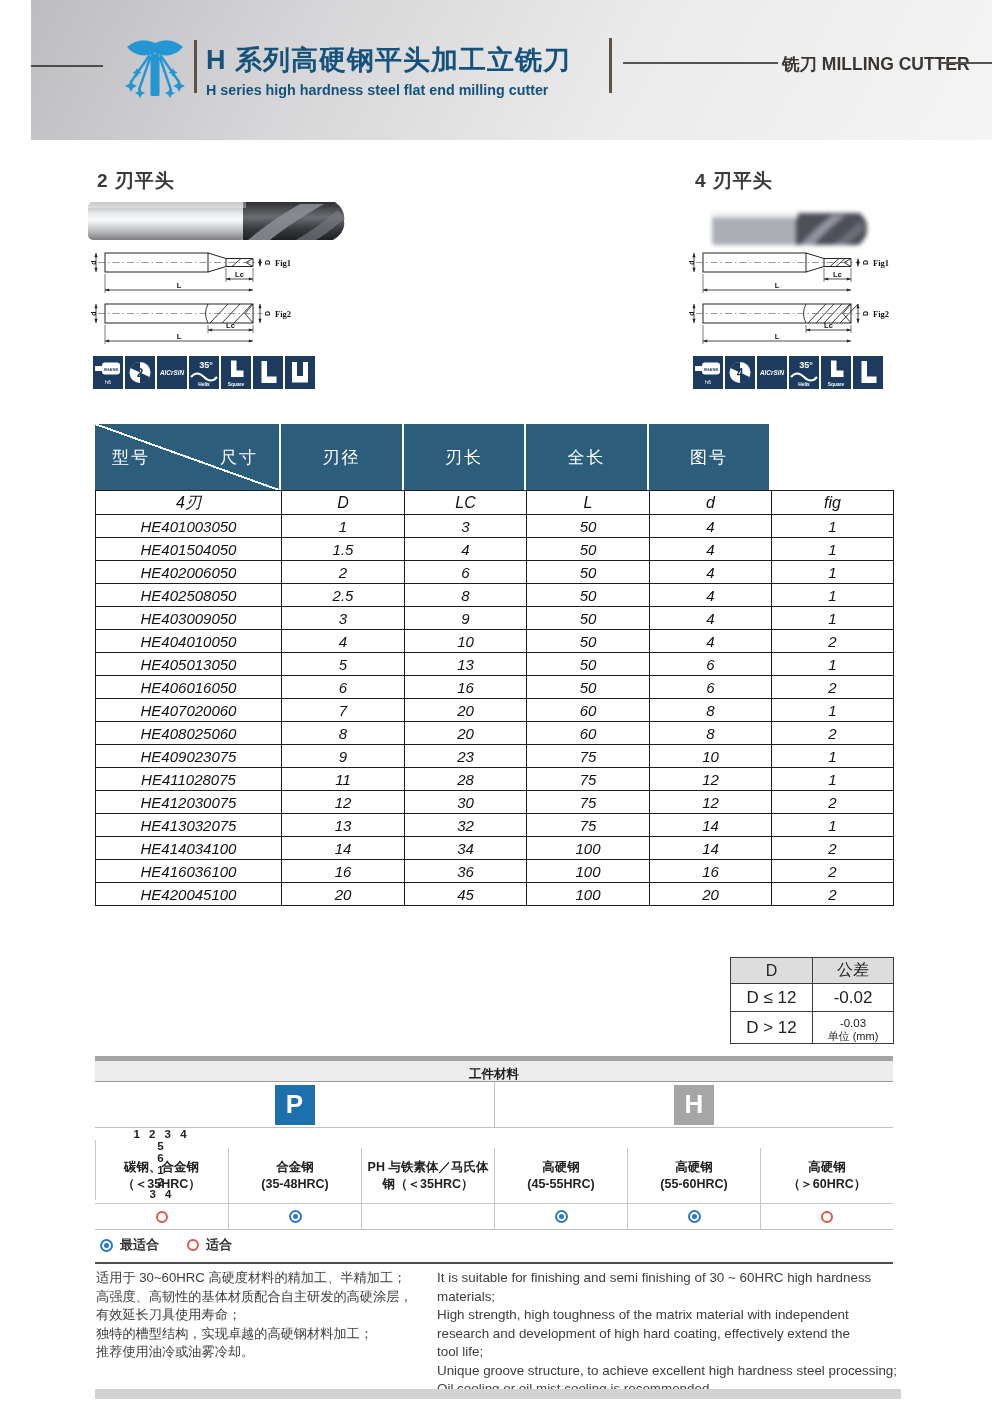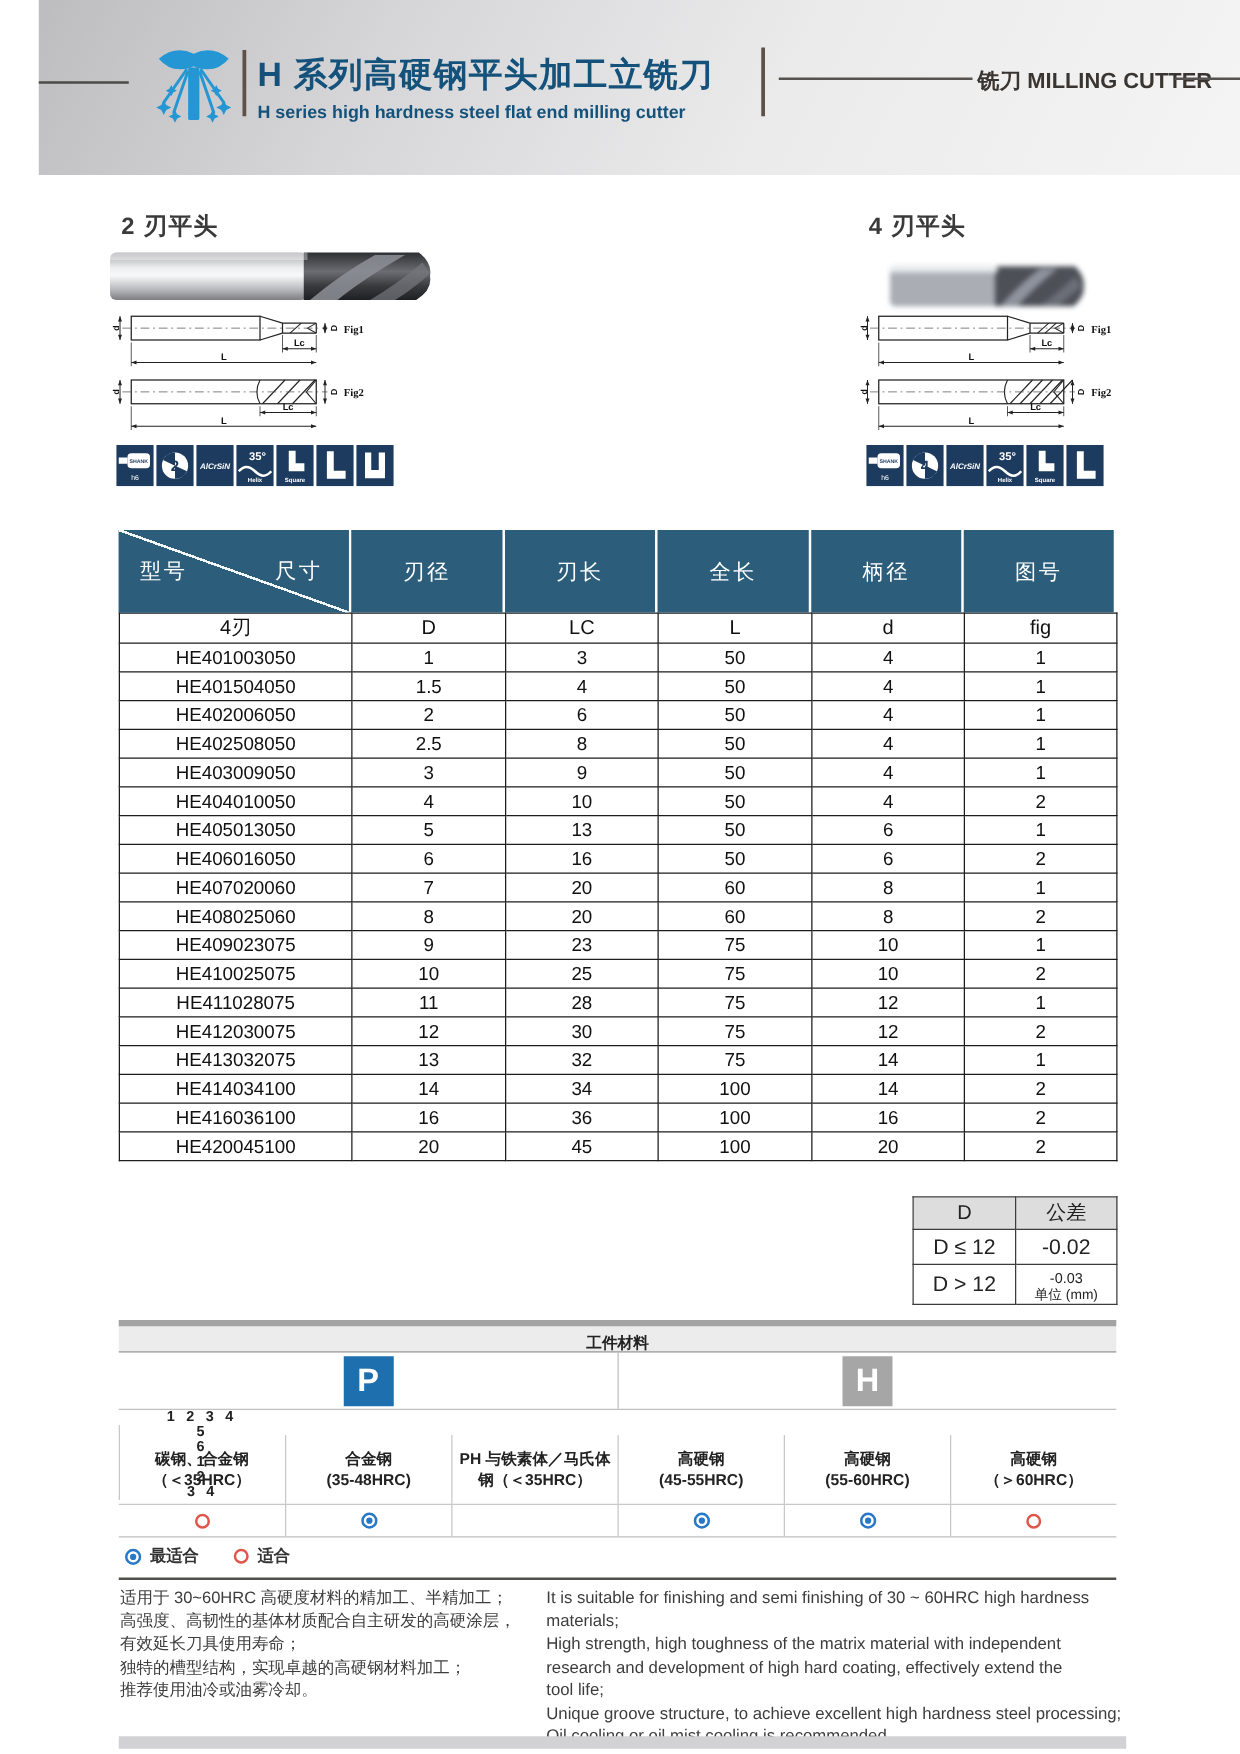--- a/index.html
+++ b/index.html
@@ -50,21 +50,21 @@
     background:#2c5e7c; color:#fff; font-size:17px;
     display:flex; align-items:center; justify-content:center; letter-spacing:2px;
   }
   .hc.c0 { width:184px; position:relative;
     background-image:linear-gradient(to right top, rgba(0,0,0,0) calc(50% - 1px), rgba(255,255,255,.95) calc(50% - 1px), rgba(255,255,255,.95) calc(50% + 1px), rgba(0,0,0,0) calc(50% + 1px)),
       linear-gradient(#2c5e7c,#2c5e7c);
   }
   .hc.c1 { width:121px;text-align:right; } .hc.c2 { width:120px; } .hc.c3 { width:121px; } .hc.c4 { width:120px; } .hc.c5 { width:120px; }
   .hc .lbl-row { position:absolute; left:17px; top:50%; transform:translateY(-50%); }
   .hc .lbl-col { position:absolute; right:21px; top:50%; transform:translateY(-50%); }
-  table.spec-body { border-collapse:collapse; table-layout:fixed; width:798px; margin-top:0; }
+  table.spec-body { border-collapse:collapse; table-layout:fixed; width:798px; margin-top:0;font-style:italic; }
   table.spec-body td {
     border:1px solid #1c1c1c; text-align:center; font-size:15px; color:#111;
     height:23px; padding:0; line-height:1; font-family:"Liberation Sans",sans-serif;
   }
   table.spec-body tr.sub td { height:24px; font-size:16px; }
 
   
   .tol { position:absolute; left:730px; top:957px; width:163px; border-collapse:collapse; table-layout:fixed; }
   .tol td { border:1px solid #3c3c3c; text-align:center; color:#222; padding:0; }
   .tol .th { background:#dedddd; font-size:16px; height:26px; }
@@ -377,21 +377,20 @@
 
   <div class="spec">
     <div class="spec-head">
       <div class="hc c0">
         <span class="lbl-row">型号</span>
         <span class="lbl-col">尺寸</span>
       </div>
       <div class="hc c1">刃径</div>
       <div class="hc c2">刃长</div>
       <div class="hc c3">全长</div>
-      <div class="hc c4">柄径</div>
       <div class="hc c5">图号</div>
     </div>
     <table class="spec-body">
       <colgroup>
           <col style="width:186px">
           <col style="width:123px">
           <col style="width:122px">
           <col style="width:123px">
           <col style="width:122px">
           <col style="width:122px">
@@ -485,28 +484,20 @@
             <td>8</td>
             <td>2</td>
           </tr>
           <tr>
             <td>HE409023075</td>
             <td>9</td>
             <td>23</td>
             <td>75</td>
             <td>10</td>
             <td>1</td>
-          </tr>
-          <tr>
-            <td>HE410025075</td>
-            <td>10</td>
-            <td>25</td>
-            <td>75</td>
-            <td>10</td>
-            <td>2</td>
           </tr>
           <tr>
             <td>HE411028075</td>
             <td>11</td>
             <td>28</td>
             <td>75</td>
             <td>12</td>
             <td>1</td>
           </tr>
           <tr>

